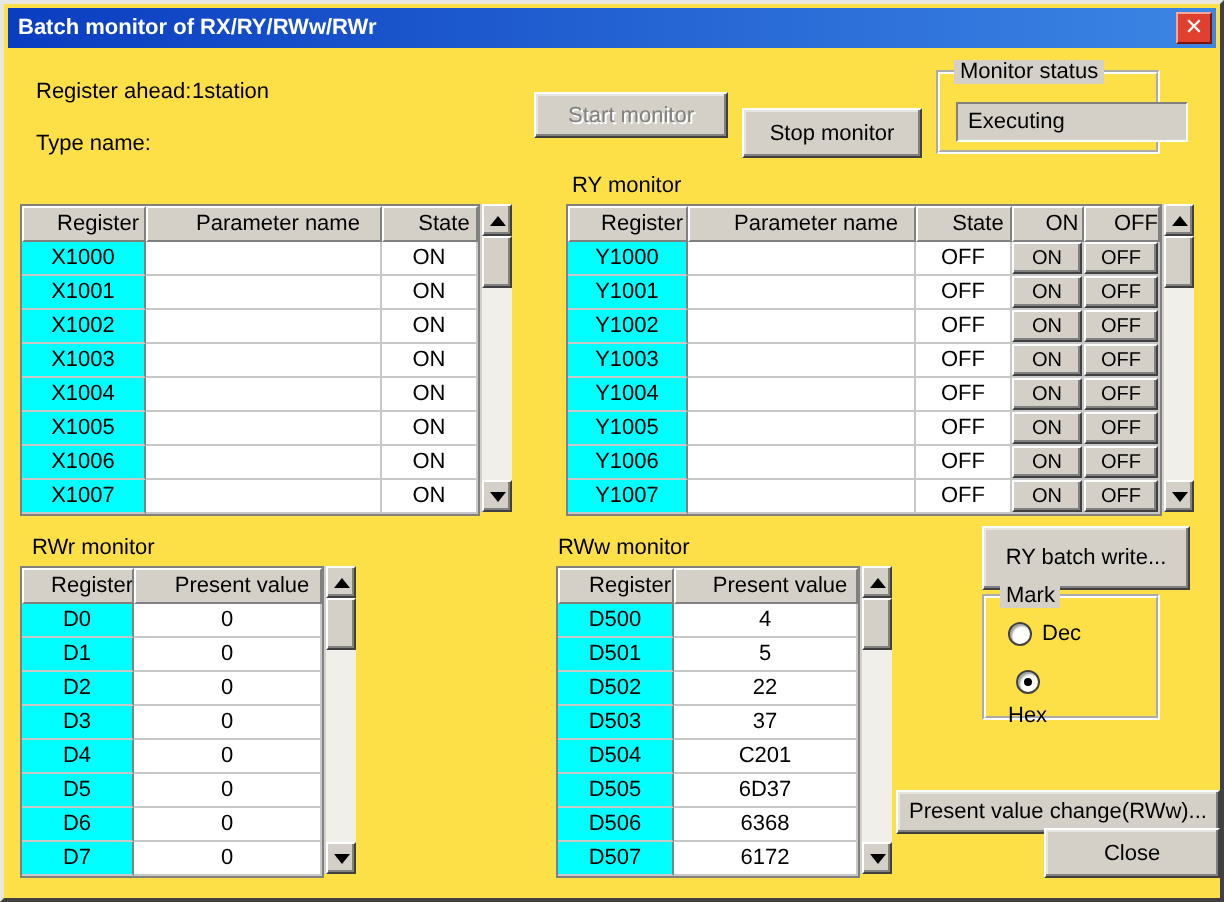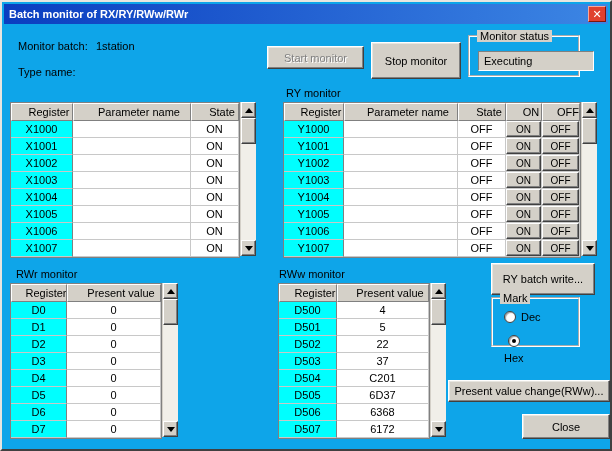--- a/index.html
+++ b/index.html
@@ -1,18 +1,18 @@
 <!DOCTYPE html>
 <html><head>
 <meta charset="utf-8">
 <style>
   * { margin:0; padding:0; box-sizing:border-box; font-family:"Liberation Sans","DejaVu Sans",sans-serif; }
   body { background:#ffffff; }
   .dialog {
-    position:relative; width:612px; height:451px; background:#0ea5e9;
+    position:relative; width:612px; height:451px; background:#fde047;
     border:2px solid; border-color:#e8e6e0 #404040 #404040 #e8e6e0;
     font-size:11px; color:#000; overflow:hidden;
   }
   .titlebar {
     position:absolute; left:2px; top:2px; width:604px; height:20px;
     background:linear-gradient(90deg,#0a3dc0 0%, #3c86e4 100%);
     display:flex; align-items:center; padding:0 2px 0 5px;
   }
   .titlebar .title { color:#fff; font-weight:bold; font-size:11px; white-space:nowrap; }
   .close-btn {
@@ -91,26 +91,26 @@
 
 <div class="dialog">
 
   <div class="titlebar">
     <span class="title">Batch monitor of RX/RY/RWw/RWr</span>
     <div class="close-btn">
       <span>✕</span>
     </div>
   </div>
 
-  <span class="lbl" style="left:16px;top:38px;">Monitor batch:</span>
+  <span class="lbl" style="left:16px;top:38px;">Register ahead:</span>
   <span class="lbl" style="left:94px;top:38px;">1station</span>
   <span class="lbl" style="left:16px;top:64px;">Type name:</span>
 
   <div class="btn disabled" style="left:265px;top:44px;width:97px;height:23px;">Start monitor</div>
-  <div class="btn" style="left:369px;top:40px;width:90px;height:37px;">Stop monitor</div>
+  <div class="btn" style="left:369px;top:52px;width:90px;height:25px;">Stop monitor</div>
 
   <div class="groupbox" style="left:466px;top:33px;width:112px;height:42px;">
     <span class="gb-label">Monitor status</span>
     <div class="status-field">Executing</div>
   </div>
 
   <span class="lbl" style="left:14px;top:85px;margin-top:36px;">RX monitor</span>
   <div class="tbl" style="left:8px;top:100px;width:230px;--cols:62px 118px 48px;">
     <div class="tr thead">
       <div class="th">Register</div>
@@ -413,28 +413,28 @@
     <div class="sb-track">
         <div class="sb-thumb"></div>
       </div>
     <div class="sb-btn">
         <div class="tri down"></div>
       </div>
   </div>
 
   <div class="btn" style="left:489px;top:261px;width:104px;height:32px;">RY batch write...</div>
 
-  <div class="groupbox" style="left:489px;top:295px;width:89px;height:50px;">
+  <div class="groupbox" style="left:489px;top:295px;width:89px;height:63px;">
     <span class="gb-label">Mark</span>
     <label class="radio-row" style="top:12px;">
       <span class="radio"></span>
       <span>Dec</span>
     </label>
     <label class="radio-row" style="top:36px;flex-direction:column;">
       <span class="radio checked"></span>
       <span>Hex</span>
     </label>
   </div>
 
-  <div class="btn" style="left:446px;top:378px;width:162px;height:22px;">Present value change(RWw)...</div>
+  <div class="btn" style="left:446px;top:393px;width:162px;height:22px;">Present value change(RWw)...</div>
   <div class="btn" style="left:520px;top:412px;width:88px;height:25px;">Close</div>
 
 </div>
 
 </body></html>

